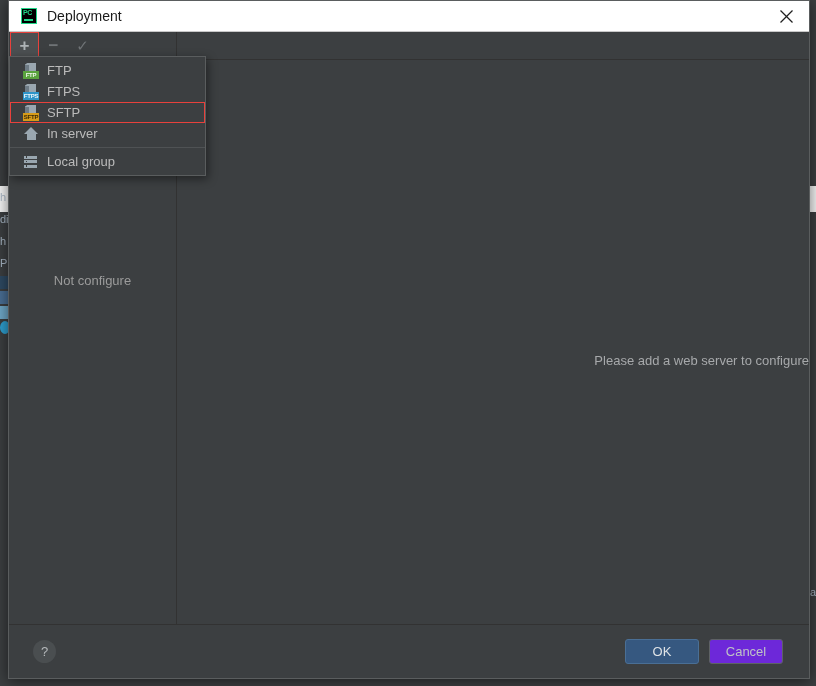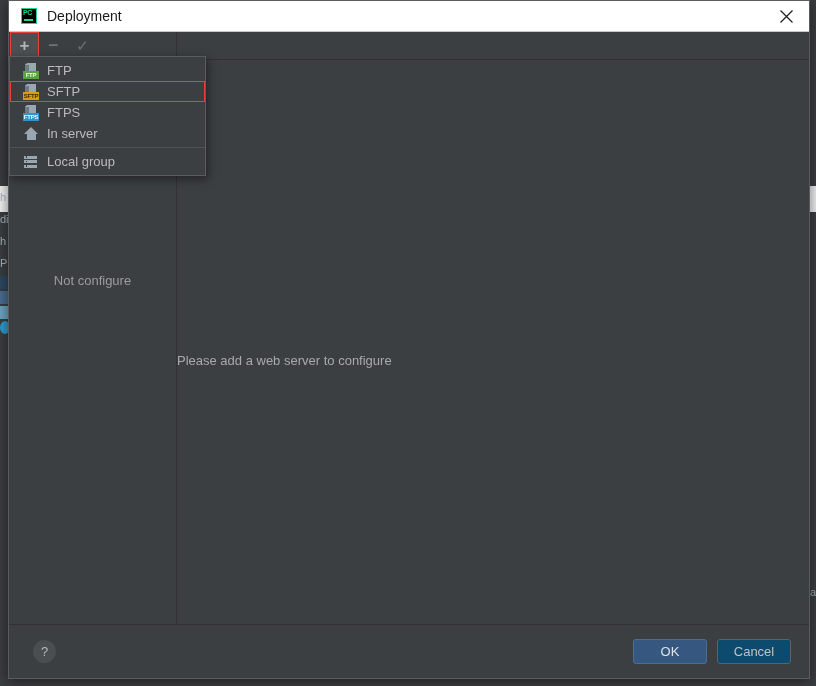--- a/index.html
+++ b/index.html
@@ -165,21 +165,21 @@
     color: #9b9b9b;
   }
   .right-pane {
     flex: 1 1 auto;
     position: relative;
   }
   .right-msg {
     position: absolute;
     top: 293px;
     width: 100%;
-    text-align: left;
+    text-align: right;
     font-size: 13px;
     color: #a7a9ab;
   }
 
   
   .footer {
     height: 54px;
     flex: 0 0 auto;
     border-top: 1px solid #323232;
     display: flex;
@@ -206,24 +206,24 @@
     box-sizing: border-box;
     padding: 0 6px;
   }
   .dlg-btn.primary {
     background: #365880;
     border: 1px solid #4a6f95;
     color: #dfe3e6;
     margin-right: 10px;
   }
   .dlg-btn.secondary {
-    background: #0c4a6e;
+    background: #6d28d9;
     border: 1px solid #5e6265;
     color: #bfc3c6;
-    margin-right: 4px;
+    margin-right: 12px;
   }
 
   
   #popup-menu {
     position: absolute;
     left: 0px;
     top: 55px;
     width: 195px;
     background: #3c3f41;
     border: 1px solid #5a5d5e;
@@ -406,40 +406,40 @@
       <span class="m-icon">
         <span class="rack">
             <span class="body"></span>
             <span class="shade"></span>
           </span>
         <span class="badge ftp">FTP</span>
       </span>
       <span class="menu-label">FTP</span>
     </div>
 
+    <div class="menu-item">
+      <span class="m-icon">
+        <span class="rack">
+            <span class="body"></span>
+            <span class="shade"></span>
+          </span>
+        <span class="badge ftps">FTPS</span>
+      </span>
+      <span class="menu-label">FTPS</span>
+    </div>
+
     <div class="menu-item highlight">
       <span class="m-icon">
         <span class="rack">
             <span class="body"></span>
             <span class="shade"></span>
           </span>
         <span class="badge sftp">SFTP</span>
       </span>
       <span class="menu-label">SFTP</span>
-    </div>
-
-    <div class="menu-item">
-      <span class="m-icon">
-        <span class="rack">
-            <span class="body"></span>
-            <span class="shade"></span>
-          </span>
-        <span class="badge ftps">FTPS</span>
-      </span>
-      <span class="menu-label">FTPS</span>
     </div>
 
 
     <div class="menu-item">
       <span class="m-icon">
         <span class="home-ic">
             <span class="roof"></span>
             <span class="walls"></span>
           </span>
       </span>

